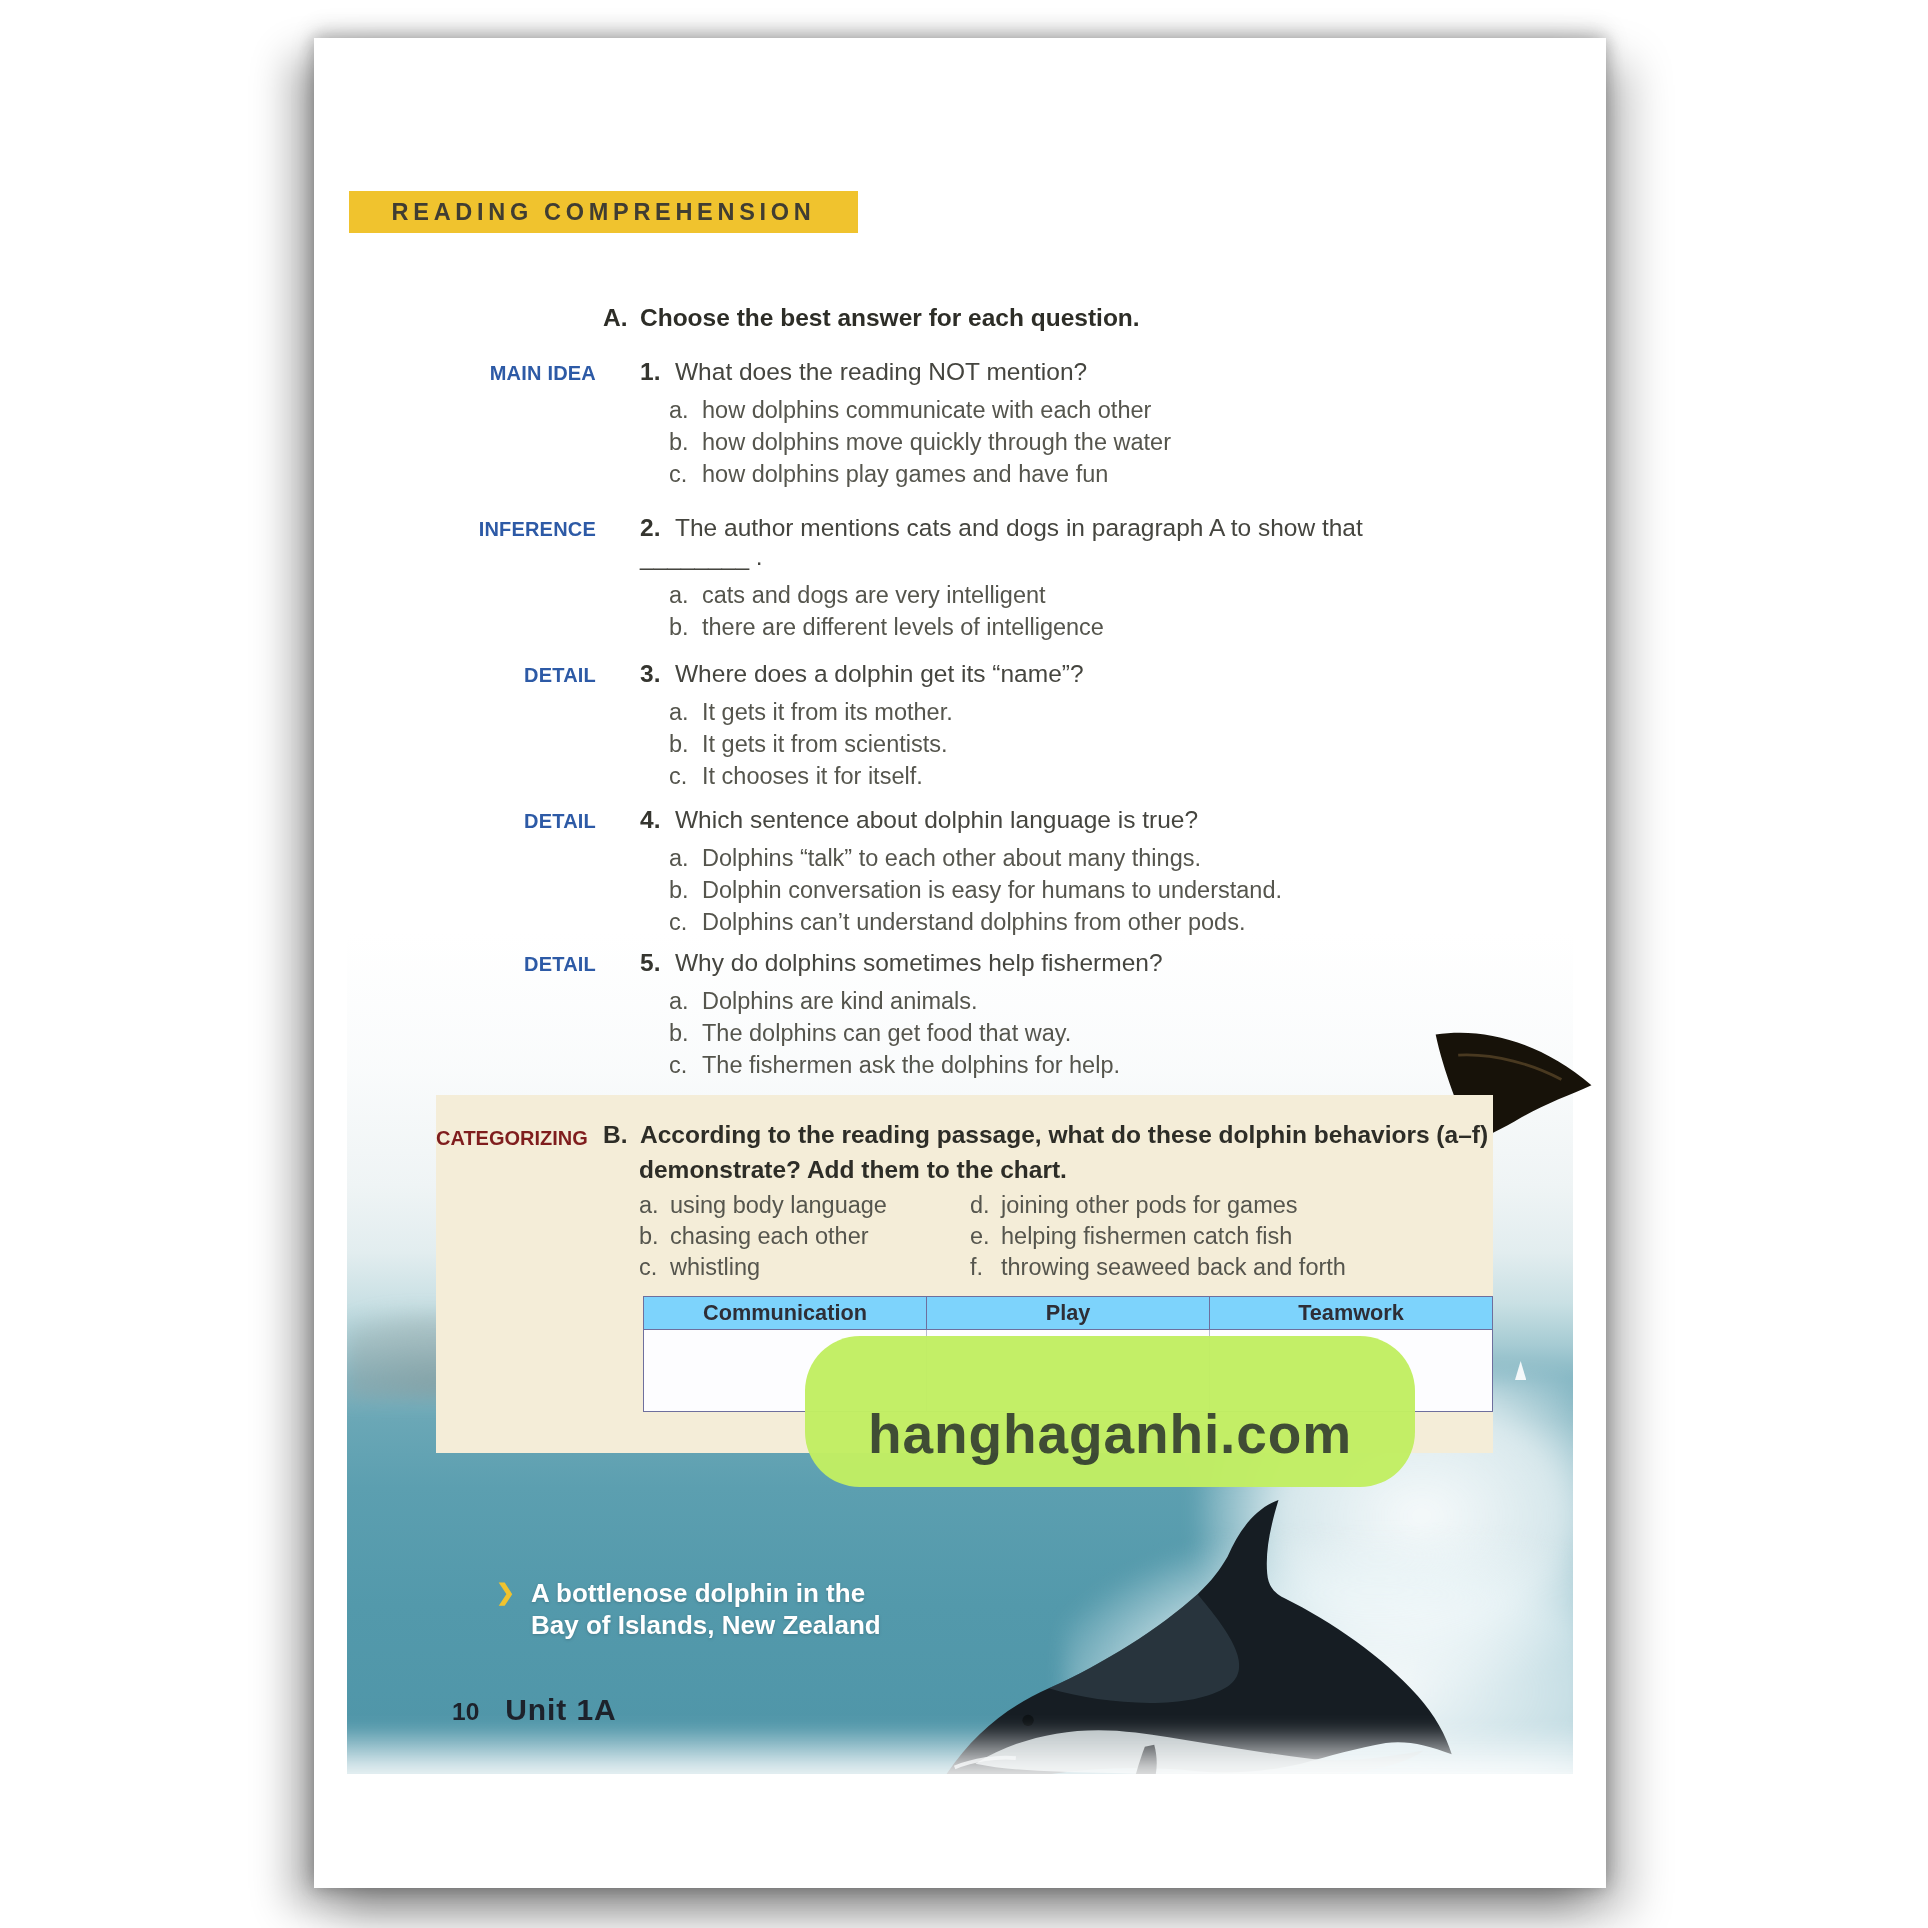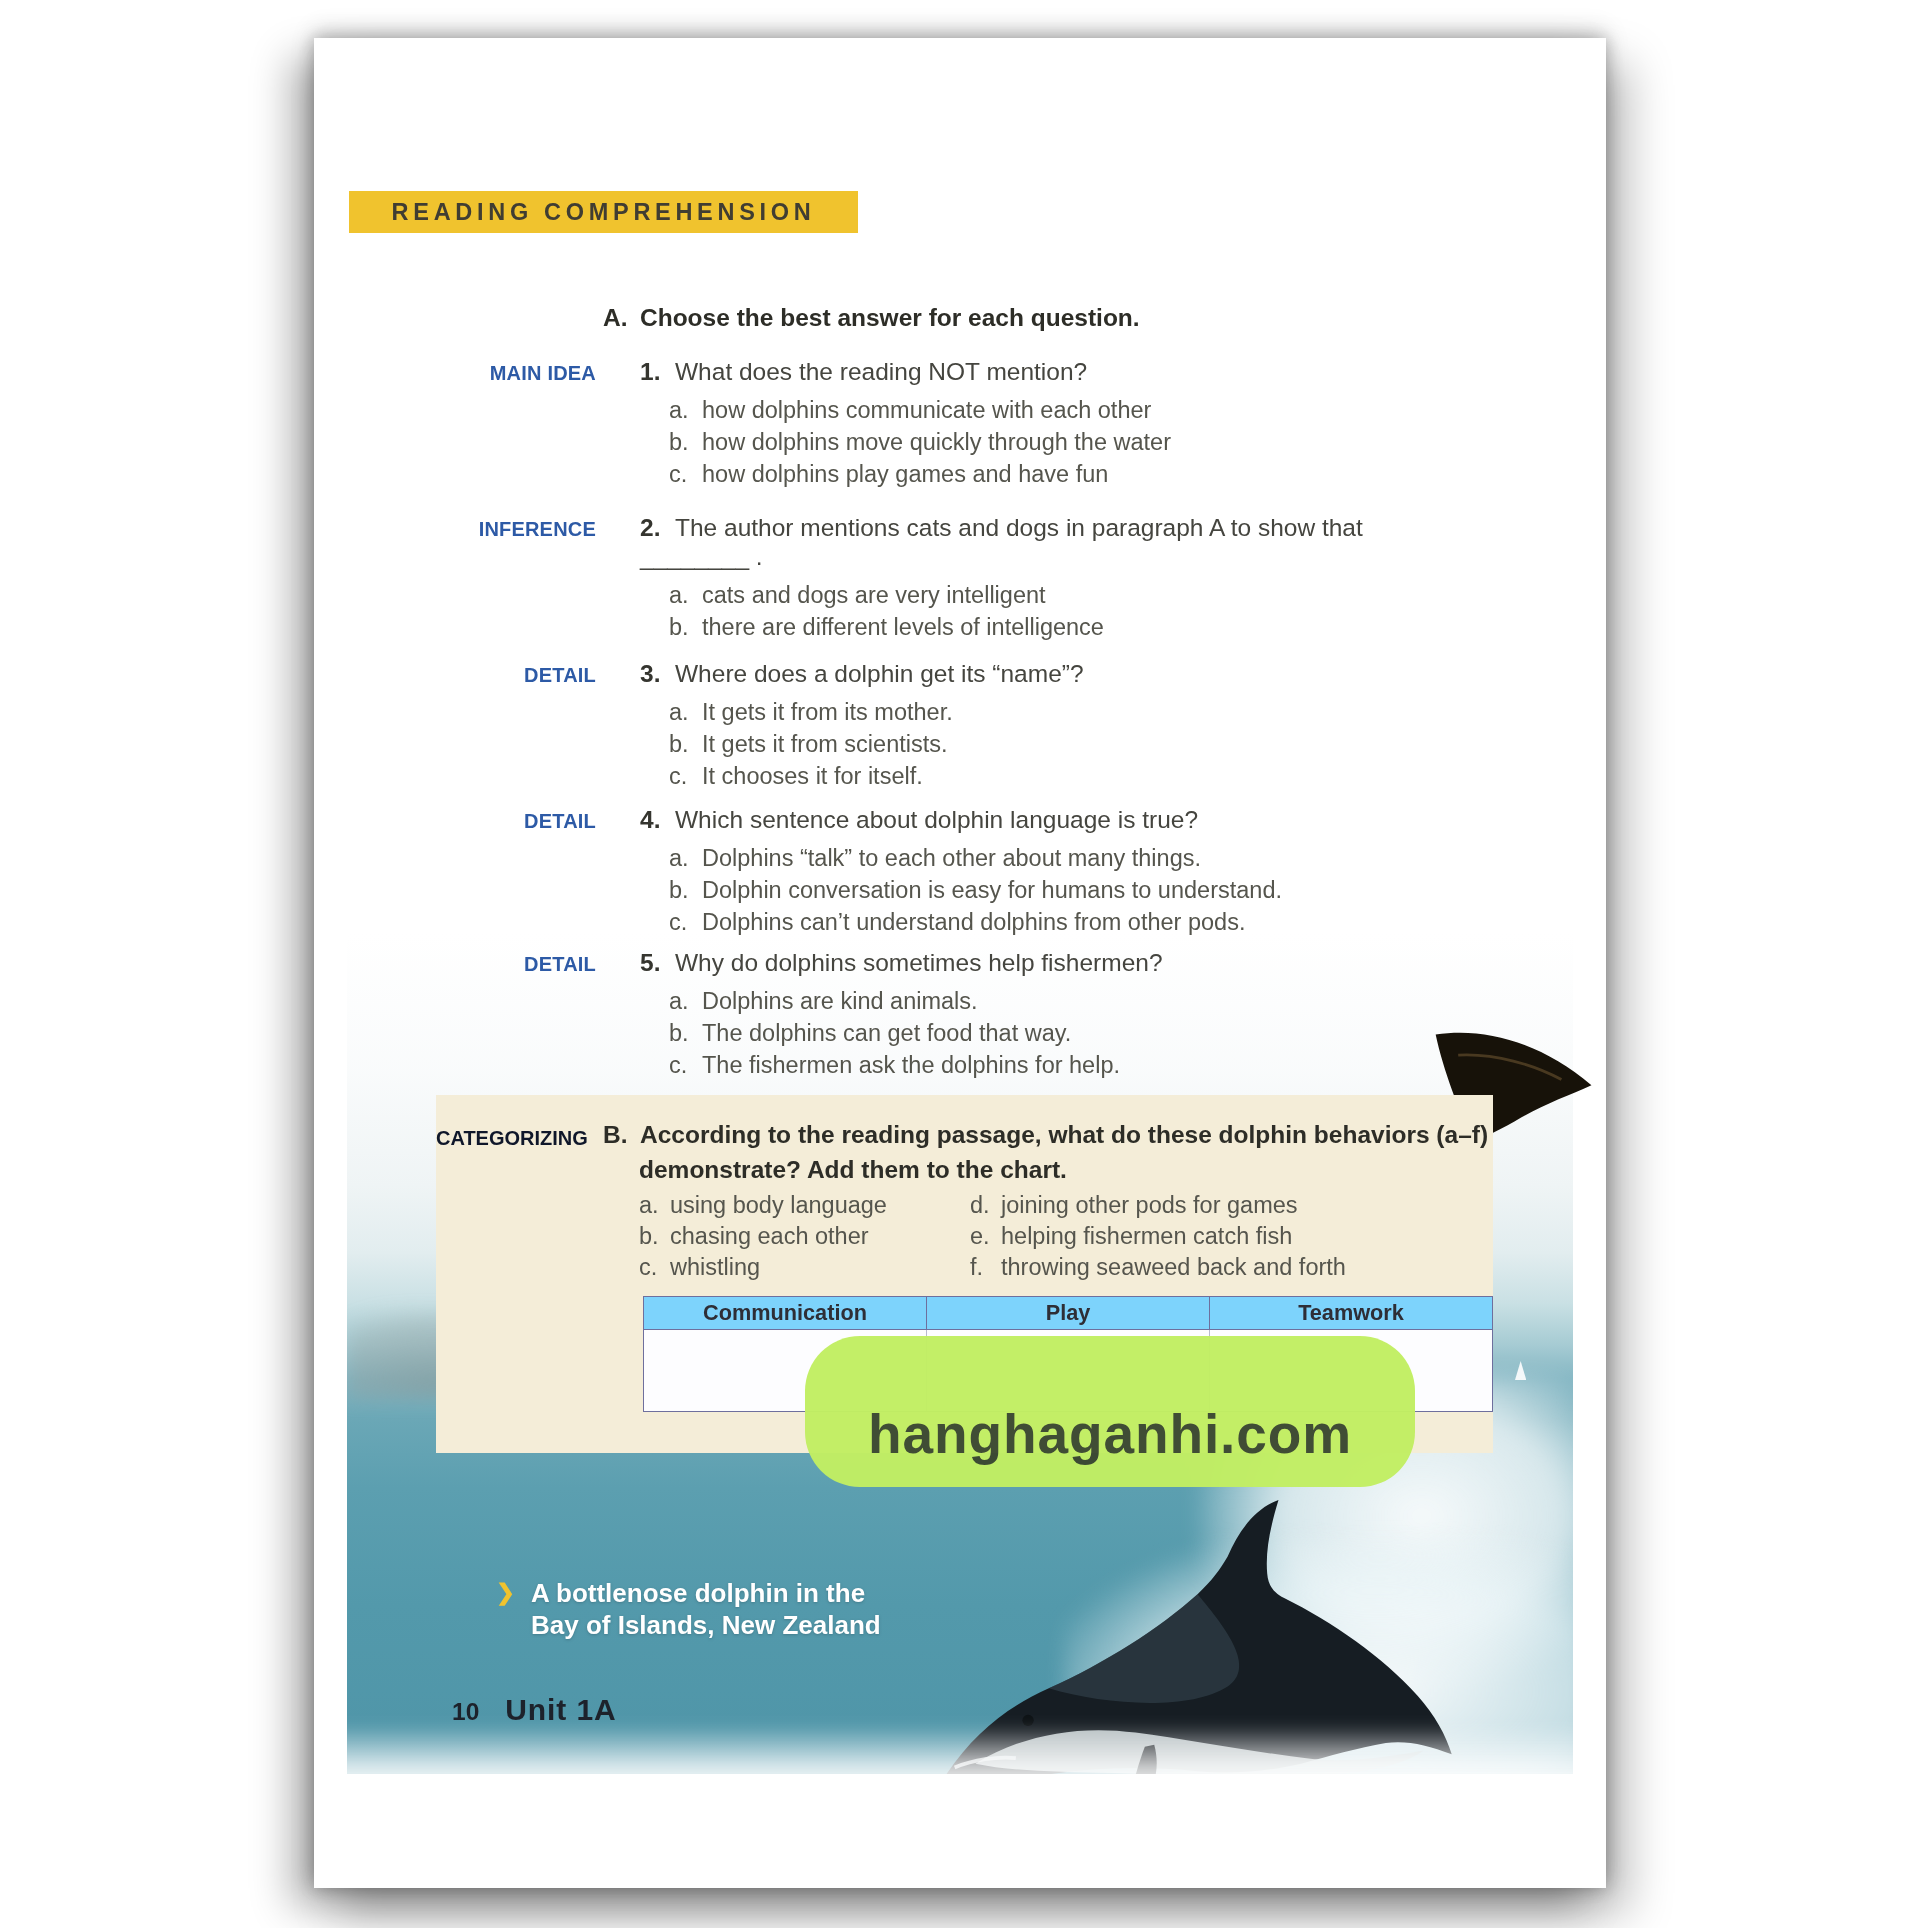--- a/index.html
+++ b/index.html
@@ -44,21 +44,21 @@
            font-size:20px;font-weight:bold;color:#2d5aa6;letter-spacing:0.2px;}
   .q-line{margin-left:326px;font-size:24.5px;color:#45453f;line-height:29px;}
   .q-line .qnum{font-weight:bold;color:#35352f;display:inline-block;width:35px;}
   .q-opts{margin-left:355px;margin-top:7.5px;}
   .opt{font-size:23.5px;color:#55554d;line-height:32px;}
   .opt .olet{display:inline-block;width:33px;color:#55554d;}
 
   
   .panel-b{position:absolute;left:122px;top:1057px;width:1057px;height:358px;background:#f4edd8;}
   .b-label{position:absolute;left:0;top:32px;width:145px;text-align:right;
-           font-size:20px;font-weight:bold;color:#0f172a;}
+           font-size:20px;font-weight:bold;color:#7f1d1d;}
   .b-head1{position:absolute;left:167px;top:26px;font-size:24.5px;font-weight:bold;color:#2d2d27;}
   .b-head1 .hl{display:inline-block;width:37px;}
   .b-head2{position:absolute;left:203px;top:61px;font-size:24.5px;font-weight:bold;color:#2d2d27;}
   .beh-row{position:absolute;font-size:23.5px;color:#55554d;}
   .beh-row .olet{display:inline-block;width:31px;}
   .beh-l0{left:203px;top:97px;} .beh-l1{left:203px;top:128px;} .beh-l2{left:203px;top:159px;}
   .beh-r0{left:534px;top:97px;} .beh-r1{left:534px;top:128px;} .beh-r2{left:534px;top:159px;}
 
   
   .chart{position:absolute;left:329px;top:1258px;width:848px;border:1.9px solid #6e6f9d;background:#fdfdff;}

